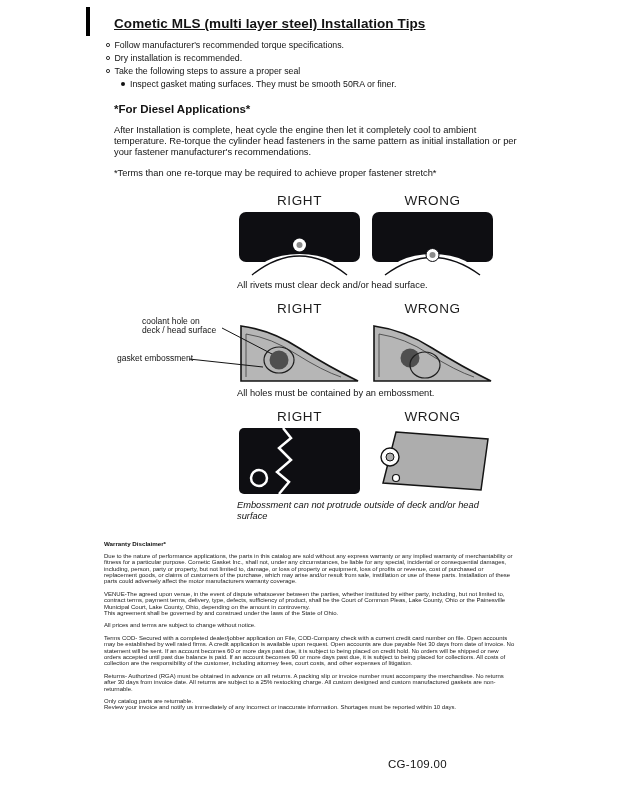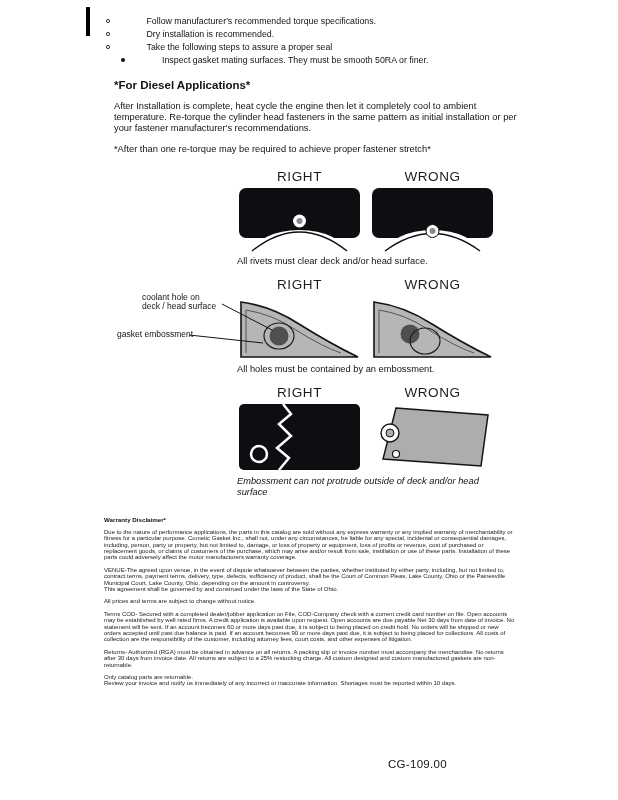--- a/index.html
+++ b/index.html
@@ -16,21 +16,21 @@
 
   .content { position: absolute; left: 104px; top: 16px; width: 424px; }
 
   .title {
     font-size: 13.5px; font-weight: bold;
     text-decoration: underline;
     margin: 0 0 9px 10px; letter-spacing: .1px;
   }
 
   .bullets { margin-left: 2px; }
-  .bullet-row { display: flex; align-items: flex-start; margin: 0 0 2.5px 0; font-size: 8.8px; line-height: 10.5px; gap: 32px; }
+  .bullet-row { display: flex; align-items: flex-start; margin: 0 0 2.5px 0; font-size: 8.8px; line-height: 10.5px; }
   .bullet-row.sub { margin-left: 15px; }
   .marker-ring { flex: 0 0 auto; width: 3.5px; height: 3.5px; border: 1px solid #111; border-radius: 50%; margin: 3px 5px 0 0; }
   .marker-dot  { flex: 0 0 auto; width: 4px; height: 4px; background: #111; border-radius: 50%; margin: 3px 5px 0 0; }
 
   .diesel-heading { font-size: 11.5px; font-weight: bold; margin: 13px 0 0 10px; }
   .body-para { font-size: 9.3px; line-height: 11.3px; margin: 8px 0 0 10px; width: 408px; }
   .body-para.mt { margin-top: 10px; }
 
   .figures { margin: 13px 0 0 133px; }
   .fig-block { position: relative; margin-bottom: 11px; width: 258px; margin-top: 9px; }
@@ -54,20 +54,21 @@
   .footer-code { position: absolute; left: 388px; top: 758px; font-size: 11.5px; letter-spacing: .3px; color: #131313; }
 </style>
 </head>
 <body>
 
 <div class="page">
   <div class="corner-mark"></div>
 
   <div class="content">
 
+    <h1 class="title">Cometic MLS (multi layer steel) Installation Tips</h1>
 
     <div class="bullets">
       <div class="bullet-row">
         <span class="marker-ring"></span>
         <span>Follow manufacturer's recommended torque specifications.</span>
       </div>
       <div class="bullet-row">
         <span class="marker-ring"></span>
         <span>Dry installation is recommended.</span>
       </div>
@@ -76,21 +77,21 @@
         <span>Take the following steps to assure a proper seal</span>
       </div>
       <div class="bullet-row sub">
         <span class="marker-dot"></span>
         <span>Inspect gasket mating surfaces.  They must be smooth 50RA or finer.</span>
       </div>
     </div>
 
     <h2 class="diesel-heading">*For Diesel Applications*</h2>
     <p class="body-para mt">After Installation is complete, heat cycle the engine then let it completely cool to ambient temperature. Re-torque the cylinder head fasteners in the same pattern as initial installation or per your fastener manufacturer's recommendations.</p>
-    <p class="body-para mt">*After than one re-torque may be required to achieve proper fastener stretch*</p>
+    <p class="body-para mt">*Terms than one re-torque may be required to achieve proper fastener stretch*</p>
 
     <div class="figures">
 
       <div class="fig-block">
         <div class="fig-labels">
           <div class="fig-label">RIGHT</div>
           <div class="fig-label">WRONG</div>
         </div>
         <div class="fig-images">
           <svg width="125" height="66" viewBox="0 0 125 66">

